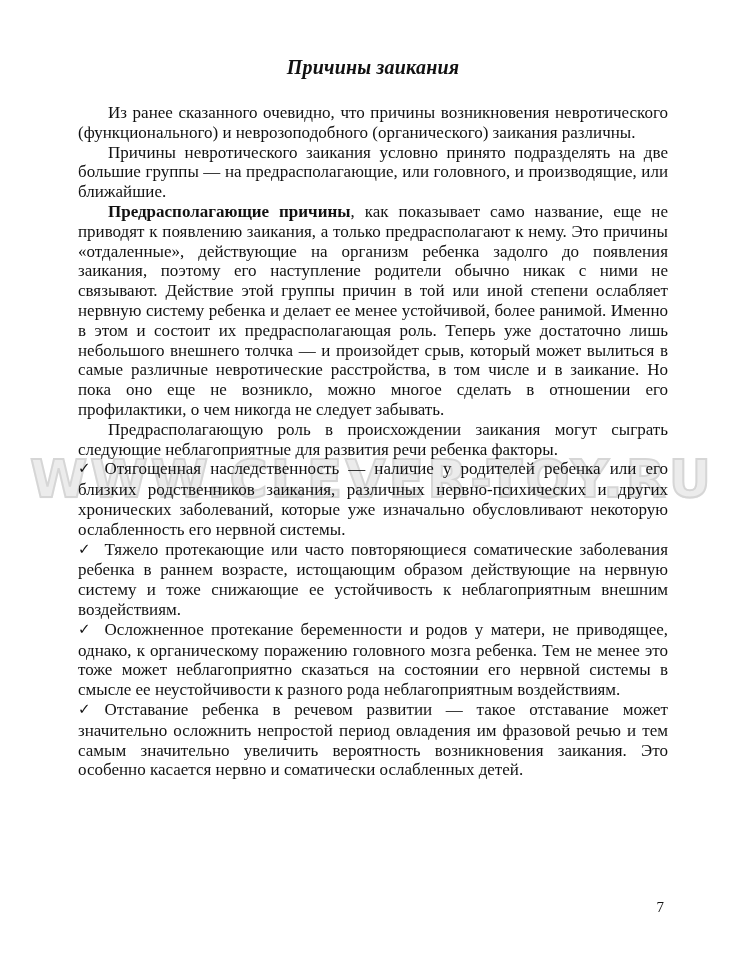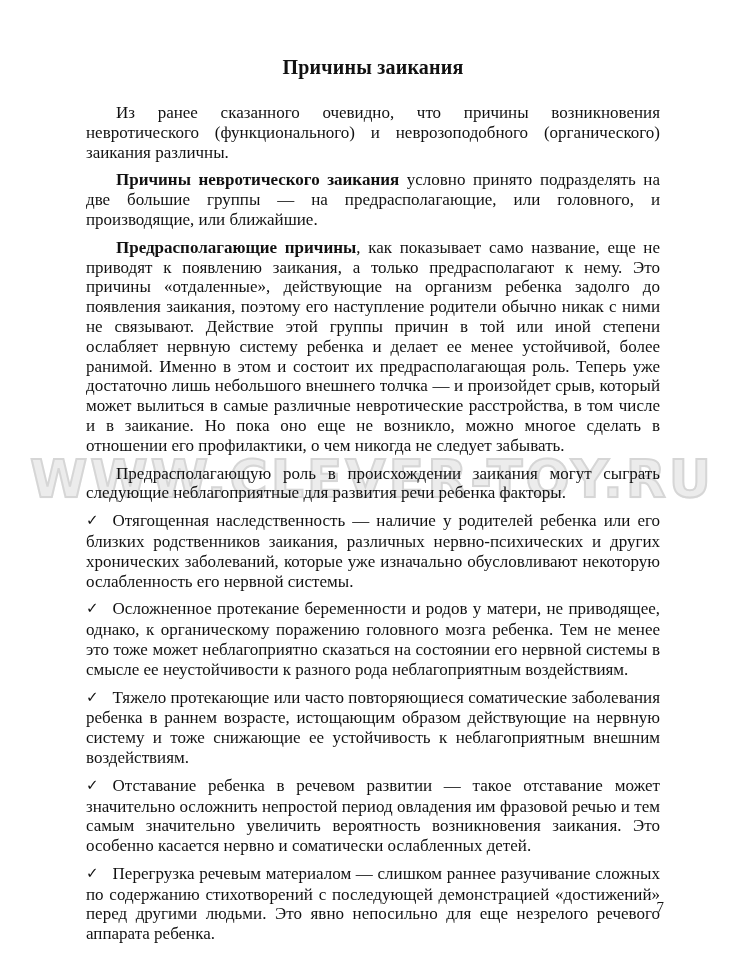--- a/index.html
+++ b/index.html
@@ -18,31 +18,32 @@
       top: 56px;
       width: 590px;
       z-index: 1;
     }
     .title {
       font-size: 20px;
       font-weight: bold;
       text-align: center;
       margin: 0 0 24px 0;
       letter-spacing: 0.2px;
+      font-style: italic;
     }
     .para {
-      margin: 8px;
+      margin: 0;
       font-size: 17px;
       line-height: 19.8px;
       text-align: justify;
       hyphens: auto;
       -webkit-hyphens: auto;
     }
     .indent { text-indent: 30px; }
-    .lead-bold { font-weight: bold; }
+    .lead-bold { font-weight: normal; }
     .lead-bold-italic { font-weight: bold; }
     .check {
       display: inline-block;
       margin-right: 14px;
       font-family: "DejaVu Sans", sans-serif;
       font-size: 15px;
       transform: translateY(-1px);
     }
     .watermark {
       position: absolute;
@@ -84,25 +85,24 @@
     <p class="para indent"><span>Из ранее сказанного очевидно, что причины возникновения невротического (функционального) и неврозоподобного (органического) заикания различны.</span></p>
 
     <p class="para indent"><span class="lead-bold">Причины невротического заикания</span><span> условно принято подразделять на две большие группы — на предрасполагающие, или головного, и производящие, или ближайшие.</span></p>
 
     <p class="para indent"><span class="lead-bold-italic">Предрасполагающие причины</span><span>, как показывает само название, еще не приводят к появлению заикания, а только предрасполагают к нему. Это причины «отдаленные», действующие на организм ребенка задолго до появления заикания, поэтому его наступление родители обычно никак с ними не связывают. Действие этой группы причин в той или иной степени ослабляет нервную систему ребенка и делает ее менее устойчивой, более ранимой. Именно в этом и состоит их предрасполагающая роль. Теперь уже достаточно лишь небольшого внешнего толчка — и произойдет срыв, который может вылиться в самые различные невротические расстройства, в том числе и в заикание. Но пока оно еще не возникло, можно многое сделать в отношении его профилактики, о чем никогда не следует забывать.</span></p>
 
     <p class="para indent"><span>Предрасполагающую роль в происхождении заикания могут сыграть следующие неблагоприятные для развития речи ребенка факторы.</span></p>
 
     <p class="para"><span class="check">✓</span><span>Отягощенная наследственность — наличие у родителей ребенка или его близких родственников заикания, различных нервно-психических и других хронических заболеваний, которые уже изначально обусловливают некоторую ослабленность его нервной системы.</span></p>
 
+    <p class="para"><span class="check">✓</span><span>Тяжело протекающие или часто повторяющиеся соматические заболевания ребенка в раннем возрасте, истощающим образом действующие на нервную систему и тоже снижающие ее устойчивость к неблагоприятным внешним воздействиям.</span></p>
+
     <p class="para"><span class="check">✓</span><span>Осложненное протекание беременности и родов у матери, не приводящее, однако, к органическому поражению головного мозга ребенка. Тем не менее это тоже может неблагоприятно сказаться на состоянии его нервной системы в смысле ее неустойчивости к разного рода неблагоприятным воздействиям.</span></p>
-
-    <p class="para"><span class="check">✓</span><span>Тяжело протекающие или часто повторяющиеся соматические заболевания ребенка в раннем возрасте, истощающим образом действующие на нервную систему и тоже снижающие ее устойчивость к неблагоприятным внешним воздействиям.</span></p>
 
     <p class="para"><span class="check">✓</span><span>Отставание ребенка в речевом развитии — такое отставание может значительно осложнить непростой период овладения им фразовой речью и тем самым значительно увеличить вероятность возникновения заикания. Это особенно касается нервно и соматически ослабленных детей.</span></p>
 
-    <p class="para"><span class="check">✓</span><span>Перегрузка речевым материалом — слишком раннее разучивание сложных по содержанию стихотворений с последующей демонстрацией «достижений» перед другими людьми. Это явно непосильно для еще незрелого речевого аппарата ребенка.</span></p>
 
   </div>
 
   <div class="page-number">7</div>
 
 </div>
 
 </body></html>

